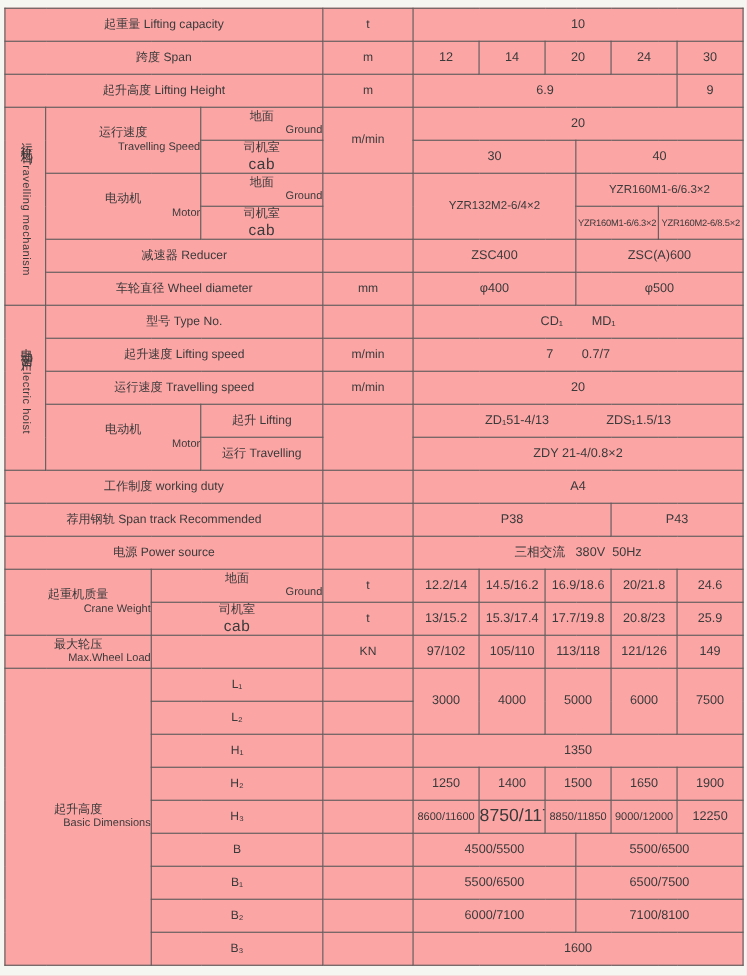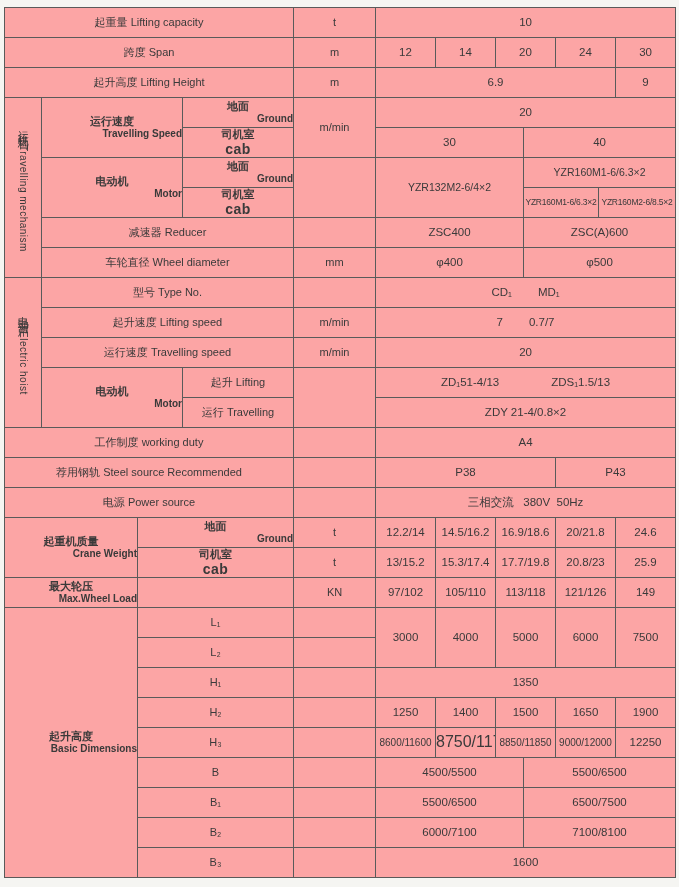--- a/index.html
+++ b/index.html
@@ -19,21 +19,21 @@
   tr{height:30px;}
   td{
     border:1px solid #5a5a5a;
     text-align:center;
     vertical-align:middle;
     padding:0;
     font-size:11px;
     line-height:1.15;
     overflow:hidden;
   }
-  .two span{display:block;font-weight:bold;}
+  .two span{display:block;}
   .en{font-size:10px;text-align:right;}
   .cab-big{font-size:14px;letter-spacing:.5px;}
   .strip{vertical-align:middle;}
   .vtext{writing-mode:vertical-rl;display:inline-block;}
   .vzh{text-orientation:upright;letter-spacing:3px;font-size:11px;}
   .ven{font-size:10px;margin-top:9px;letter-spacing:.5px;}
   .data{font-size:11.5px;}
   .tight{font-size:8.5px;letter-spacing:-.2px;}
   .pair+.pair{margin-left:26px;}
   .pair-wide+.pair-wide{margin-left:52px;}
@@ -206,21 +206,21 @@
     <td colspan="7" class="data">ZDY 21-4/0.8×2</td>
   </tr>
 
   <tr>
     <td colspan="4">工作制度 working duty</td>
     <td></td>
     <td colspan="7" class="data">A4</td>
   </tr>
 
   <tr>
-    <td colspan="4">荐用钢轨 Steel source Recommended</td>
+    <td colspan="4">荐用钢轨 Span track Recommended</td>
     <td></td>
     <td colspan="4" class="data">P38</td>
     <td colspan="3" class="data">P43</td>
   </tr>
 
   <tr>
     <td colspan="4">电源 Power source</td>
     <td></td>
     <td colspan="7" class="data pre">三相交流   380V  50Hz</td>
   </tr>

